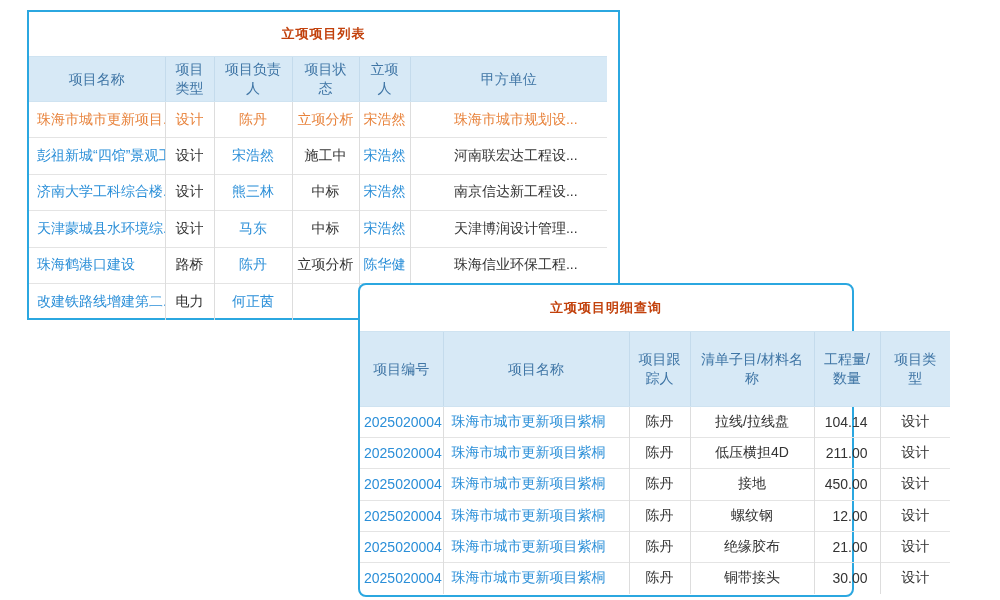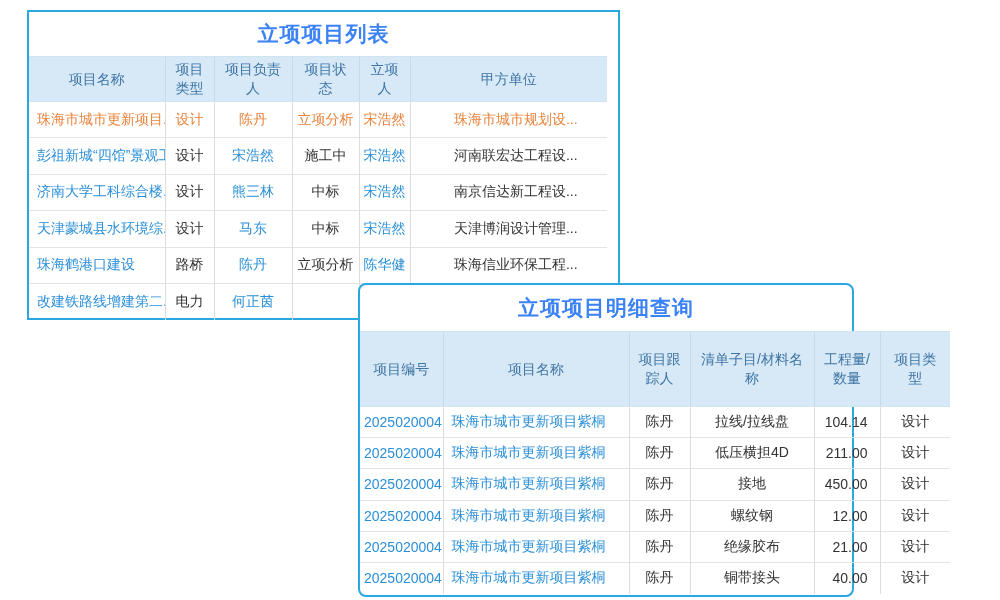--- a/index.html
+++ b/index.html
@@ -1,21 +1,21 @@
 <!DOCTYPE html>
 <html><head>
 <meta charset="utf-8">
 <style>
   html,body{margin:0;padding:0;width:1000px;height:600px;background:#ffffff;overflow:hidden;
     font-family:"Liberation Sans",sans-serif;}
   .panel{position:absolute;background:#ffffff;border:2px solid #2BA7E0;box-sizing:border-box;}
   #panel-list{left:27px;top:10px;width:593px;height:310px;z-index:1;}
   #panel-detail{left:358px;top:283px;width:496px;height:314px;z-index:2;border-radius:8px;}
   .panel-title{height:44px;display:flex;align-items:center;justify-content:center;
-    font-size:21px;font-weight:bold;color:#3b82f6;letter-spacing:1px;}
+    font-size:13px;font-weight:bold;color:#c2410c;letter-spacing:1px;}
   table{border-collapse:collapse;table-layout:fixed;width:100%;}
   #panel-list table{width:calc(100% - 13px);}
   thead th{background:#D7E9F6;color:#3F75A5;font-weight:normal;font-size:14px;line-height:19px;
     height:45px;padding:2px 8px;border-top:1px solid #cfe3f1;border-bottom:1px solid #cfe3f1;
     vertical-align:middle;text-align:center;box-sizing:border-box;overflow:hidden;}
   thead th + th{border-left:1px solid #c4dbec;}
   td{font-size:14px;color:#333333;text-align:center;vertical-align:middle;
     white-space:nowrap;overflow:hidden;box-sizing:border-box;padding:0 4px;
     border-top:1px solid #e4e4e4;}
   tbody tr:first-child td{border-top:none;}
@@ -165,18 +165,18 @@
         <td>陈丹</td>
         <td>绝缘胶布</td>
         <td class="cell-qty">21.00</td>
         <td>设计</td>
       </tr>
       <tr>
         <td class="link">2025020004</td>
         <td class="cell-name link">珠海市城市更新项目紫桐</td>
         <td>陈丹</td>
         <td>铜带接头</td>
-        <td class="cell-qty">40.00</td>
+        <td class="cell-qty">30.00</td>
         <td>设计</td>
       </tr>
     </tbody>
   </table>
 </div>
 
 </body></html>

